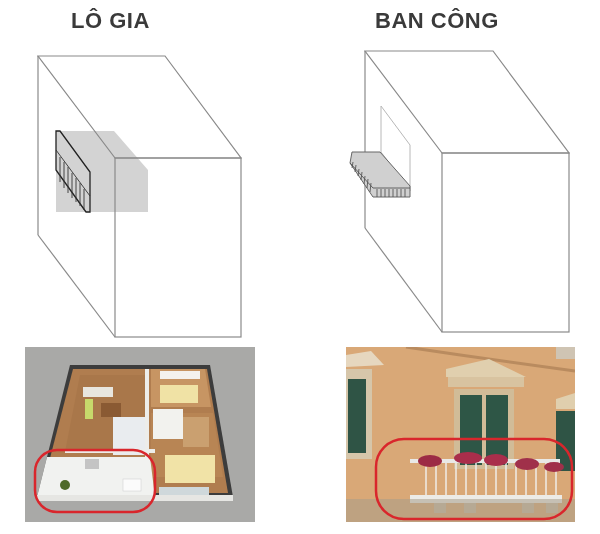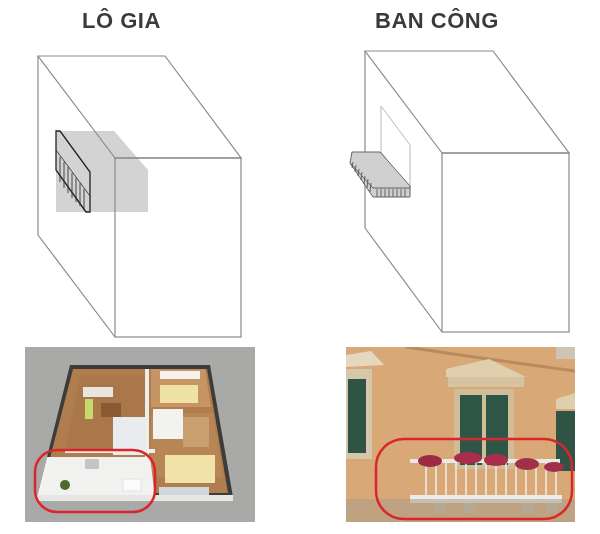--- a/index.html
+++ b/index.html
@@ -1,18 +1,18 @@
 <!DOCTYPE html>
 <html><head>
   <meta charset="utf-8">
   <style>
     html, body { margin: 0; padding: 0; background: #ffffff; }
     body { width: 600px; height: 534px; position: relative; overflow: hidden; font-family: "Liberation Sans", sans-serif; }
     .title { position: absolute; top: 8px; font-family: "Liberation Sans", sans-serif; font-weight: bold; font-size: 22px; color: #3a3a3a; letter-spacing: 0.5px; white-space: nowrap; }
-    #title-left { left: 82px; }
+    #title-left { left: 71px; }
     #title-right { left: 375px; text-align: center; }
     svg.diagram { position: absolute; left: 0; top: 0; }
     .photo { position: absolute; overflow: hidden; }
     #photo-left { left: 25px; top: 347px; width: 230px; height: 175px; background: #a9a9a7; }
     #photo-right { left: 346px; top: 347px; width: 229px; height: 175px; background: #d9a877; }
     .photo svg { position: absolute; left: 0; top: 0; }
   </style>
 </head>
 <body>
 

